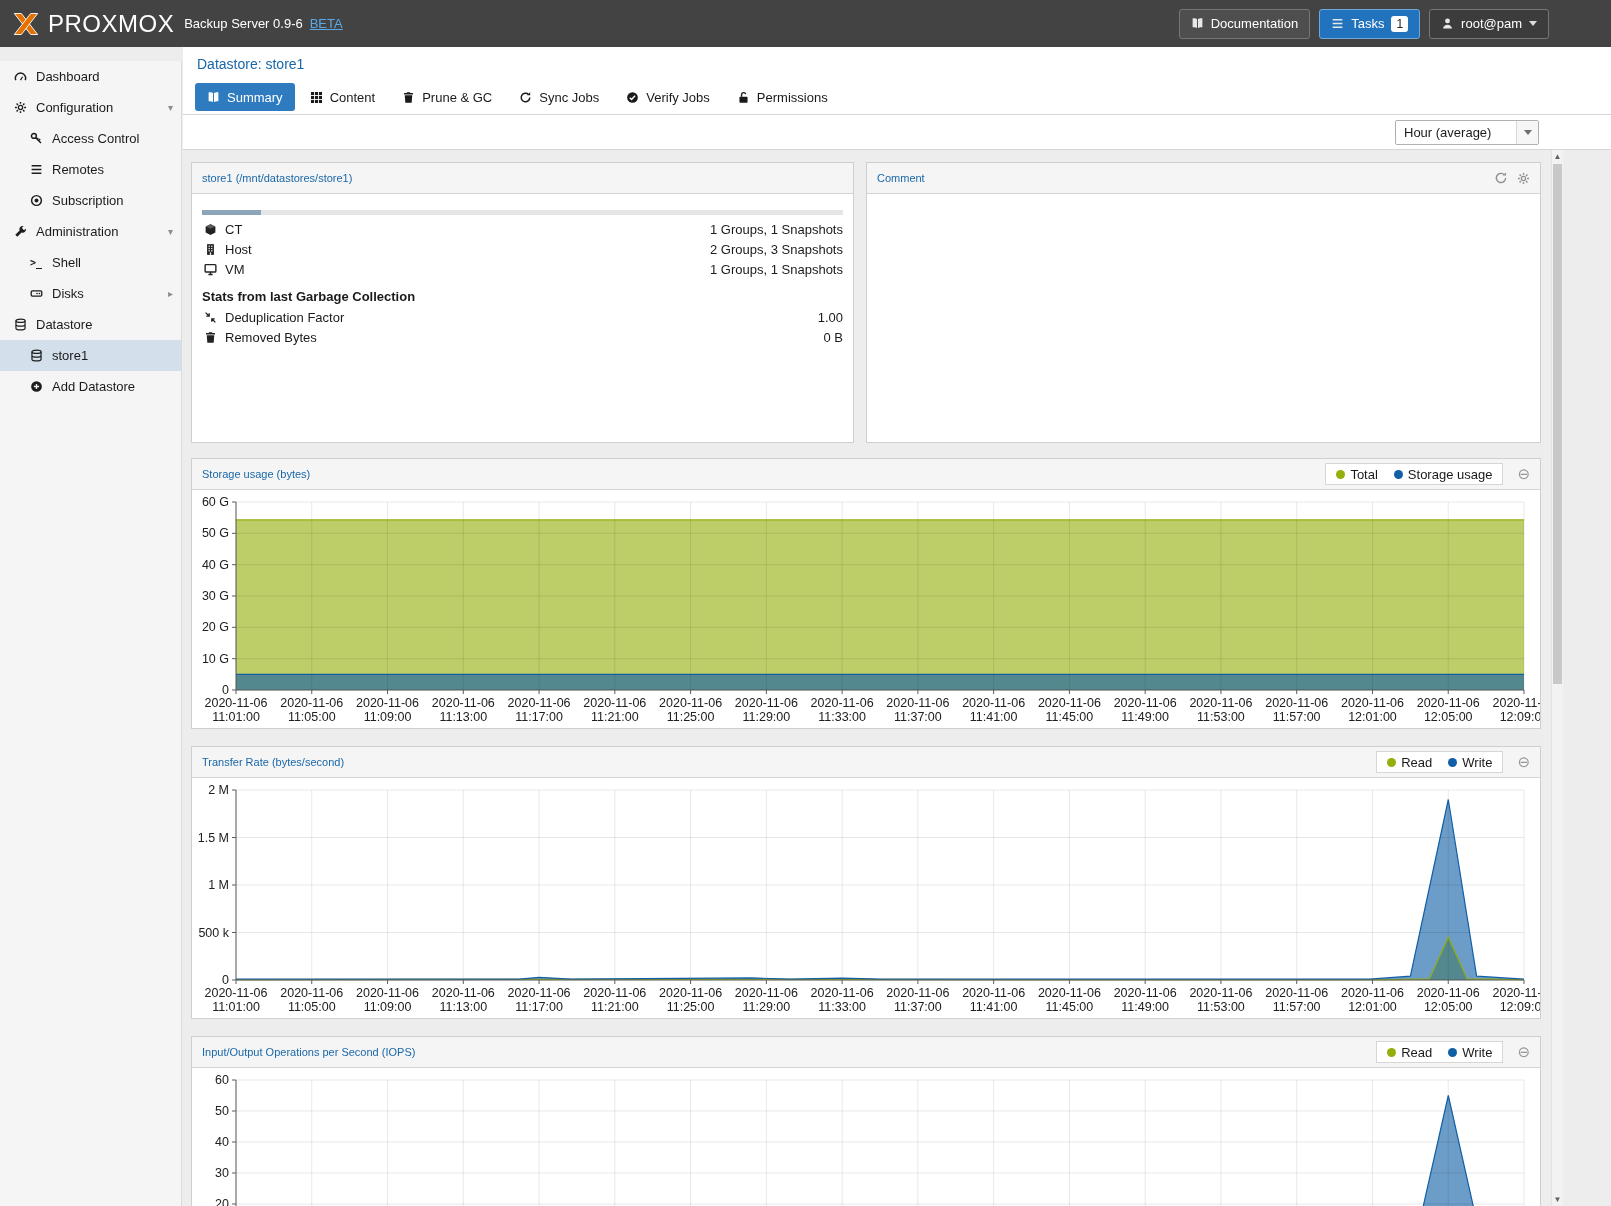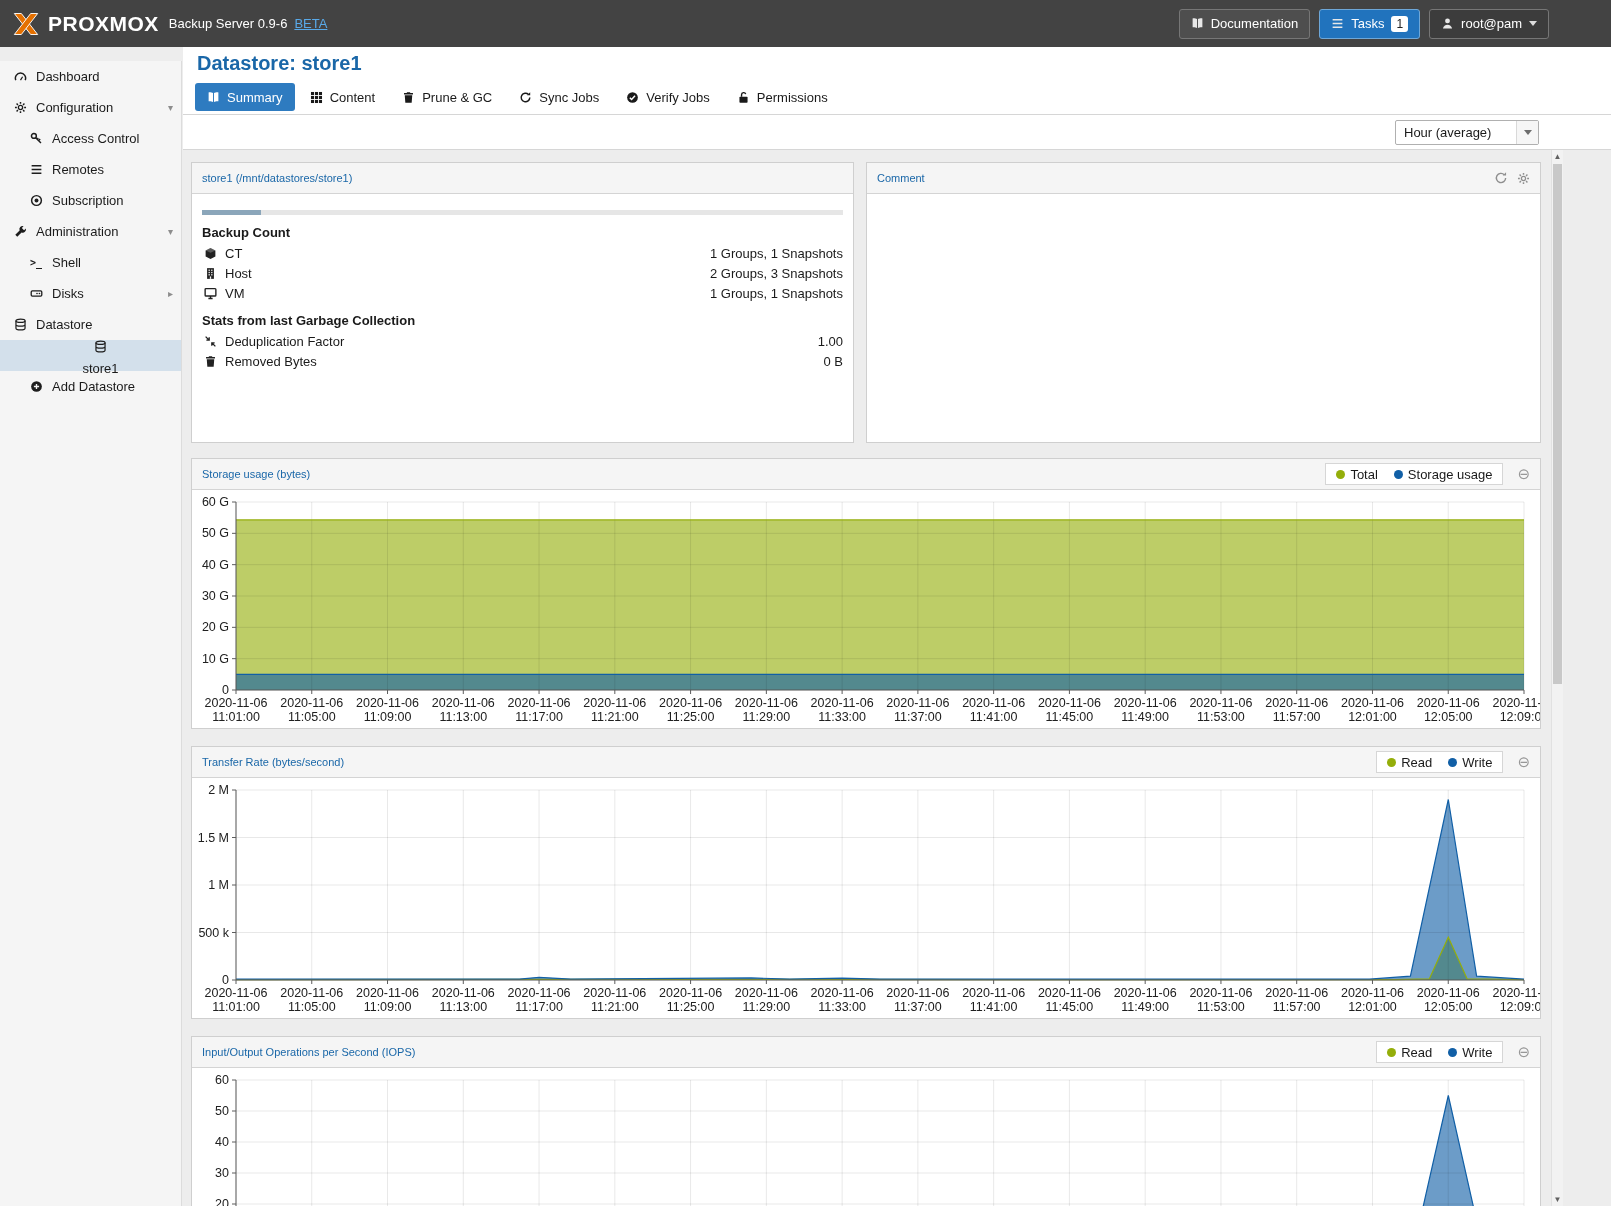--- a/index.html
+++ b/index.html
@@ -4,47 +4,47 @@
 <style>
   * { box-sizing: border-box; }
   html,body { margin:0; padding:0; width:1611px; height:1206px; overflow:hidden;
     font-family:"Liberation Sans", sans-serif; font-size:13px; color:#1a1a1a; background:#ededed; }
 
   
   .header { position:absolute; top:0; left:0; width:1611px; height:47px; background:#434343;
     display:flex; align-items:center; color:#fff; }
   .logo-wrap { display:flex; align-items:center; padding:0 10px 0 12px; }
   .logo-x { width:28px; height:28px; margin-right:8px; }
-  .brand { font-size:21px; font-weight:bold; letter-spacing:.5px; }
+  .brand { font-size:24px; font-weight:normal; letter-spacing:.5px; }
   .product { font-size:13px; margin-left:10px; }
   .beta { color:#59a9e8; margin-left:7px; text-decoration:underline; cursor:pointer; }
   .header-right { margin-left:auto; display:flex; gap:9px; padding-right:62px; align-items:center; }
   .hbtn { display:flex; align-items:center; gap:7px; height:30px; padding:0 11px;
     border:1px solid #767676; border-radius:3px; background:#4e4e4e; color:#fff; cursor:pointer; }
   .hbtn .hicon { display:flex; align-items:center; color:#e8e8e8; }
   .hbtn.tasks { background:#2173bd; border-color:#6ea7d8; }
   .badge { background:#fff; color:#222; border-radius:3px; padding:0 5px; font-size:12px; line-height:16px; }
   .hbtn.user { background:#3c3c3c; }
   .caret { width:0; height:0; border:4px solid transparent; border-top:5px solid #ddd; margin-top:4px; }
 
   
   .sidebar { position:absolute; top:61px; left:0; width:182px; bottom:0; background:#f5f5f5;
     border-right:1px solid #dcdcdc; }
   .sitem { display:flex; align-items:center; gap:8px; height:31px; padding:0 8px 0 12px; cursor:pointer; }
   .sitem.child { padding-left:28px; }
-  .sitem.selected { background:#d3e0eb;flex-direction:column; }
+  .sitem.selected { background:#d3e0eb; }
   .sicon { width:16px; display:flex; justify-content:center; align-items:center; color:#1d1d1d; }
   .slabel { white-space:nowrap; }
   .garrow { margin-left:auto; color:#8d8d8d; font-size:10px; }
   .mono { font-family:"DejaVu Sans Mono", monospace; font-size:10px; font-weight:bold; }
 
   
   .main { position:absolute; left:183px; top:47px; right:0; bottom:0; background:#ededed; }
   .titlebar { height:33px; background:#fff; display:flex; align-items:center; padding:0 14px; }
-  .page-title { color:#1a67a8; font-size:20px;font-weight:bold; }
+  .page-title { color:#1a67a8; font-size:14px; }
   .tabbar { height:35px; background:#fff; display:flex; align-items:center; padding:0 12px;
     border-bottom:1px solid #d6d6d6; gap:3px; }
   .tab { display:flex; align-items:center; gap:7px; height:28px; padding:0 12px; border-radius:3px;
     cursor:pointer; color:#1a1a1a; }
   .tab .ticon { display:flex; align-items:center; }
   .tab.active { background:#2e7bc0; color:#fff; }
   .toolbar { height:35px; background:#fff; border-bottom:1px solid #d6d6d6; display:flex;
     align-items:center; justify-content:flex-end; padding:0 72px 0 14px; }
   .combo { width:144px; height:25px; border:1px solid #b0b0b0; background:#fff; display:flex;
     align-items:stretch; border-radius:2px; cursor:pointer; }
@@ -320,21 +320,20 @@
 
     <div class="panelrow">
       <div class="panel summary">
         <div class="panel-hd">
           <span class="panel-title">store1 (/mnt/datastores/store1)</span>
         </div>
         <div class="panel-bd">
           <div class="pbar">
             <div class="pfill" style="width: 9.23%;"></div>
           </div>
-          <div class="sheading">Backup Count</div>
           <div class="srow">
             <span class="sicon">
                 <svg viewBox="0 0 16 16" width="13" height="13">
                   <path fill="currentColor" d="M8 1.2l6 3v7.6l-6 3-6-3V4.2z"></path>
                   <path d="M8 1.2l6 3L8 7.2l-6-3z" fill="#fff" fill-opacity=".25"></path>
                 </svg>
               </span>
             <span>CT</span>
             <span class="val">1 Groups, 1 Snapshots</span>
           </div>

